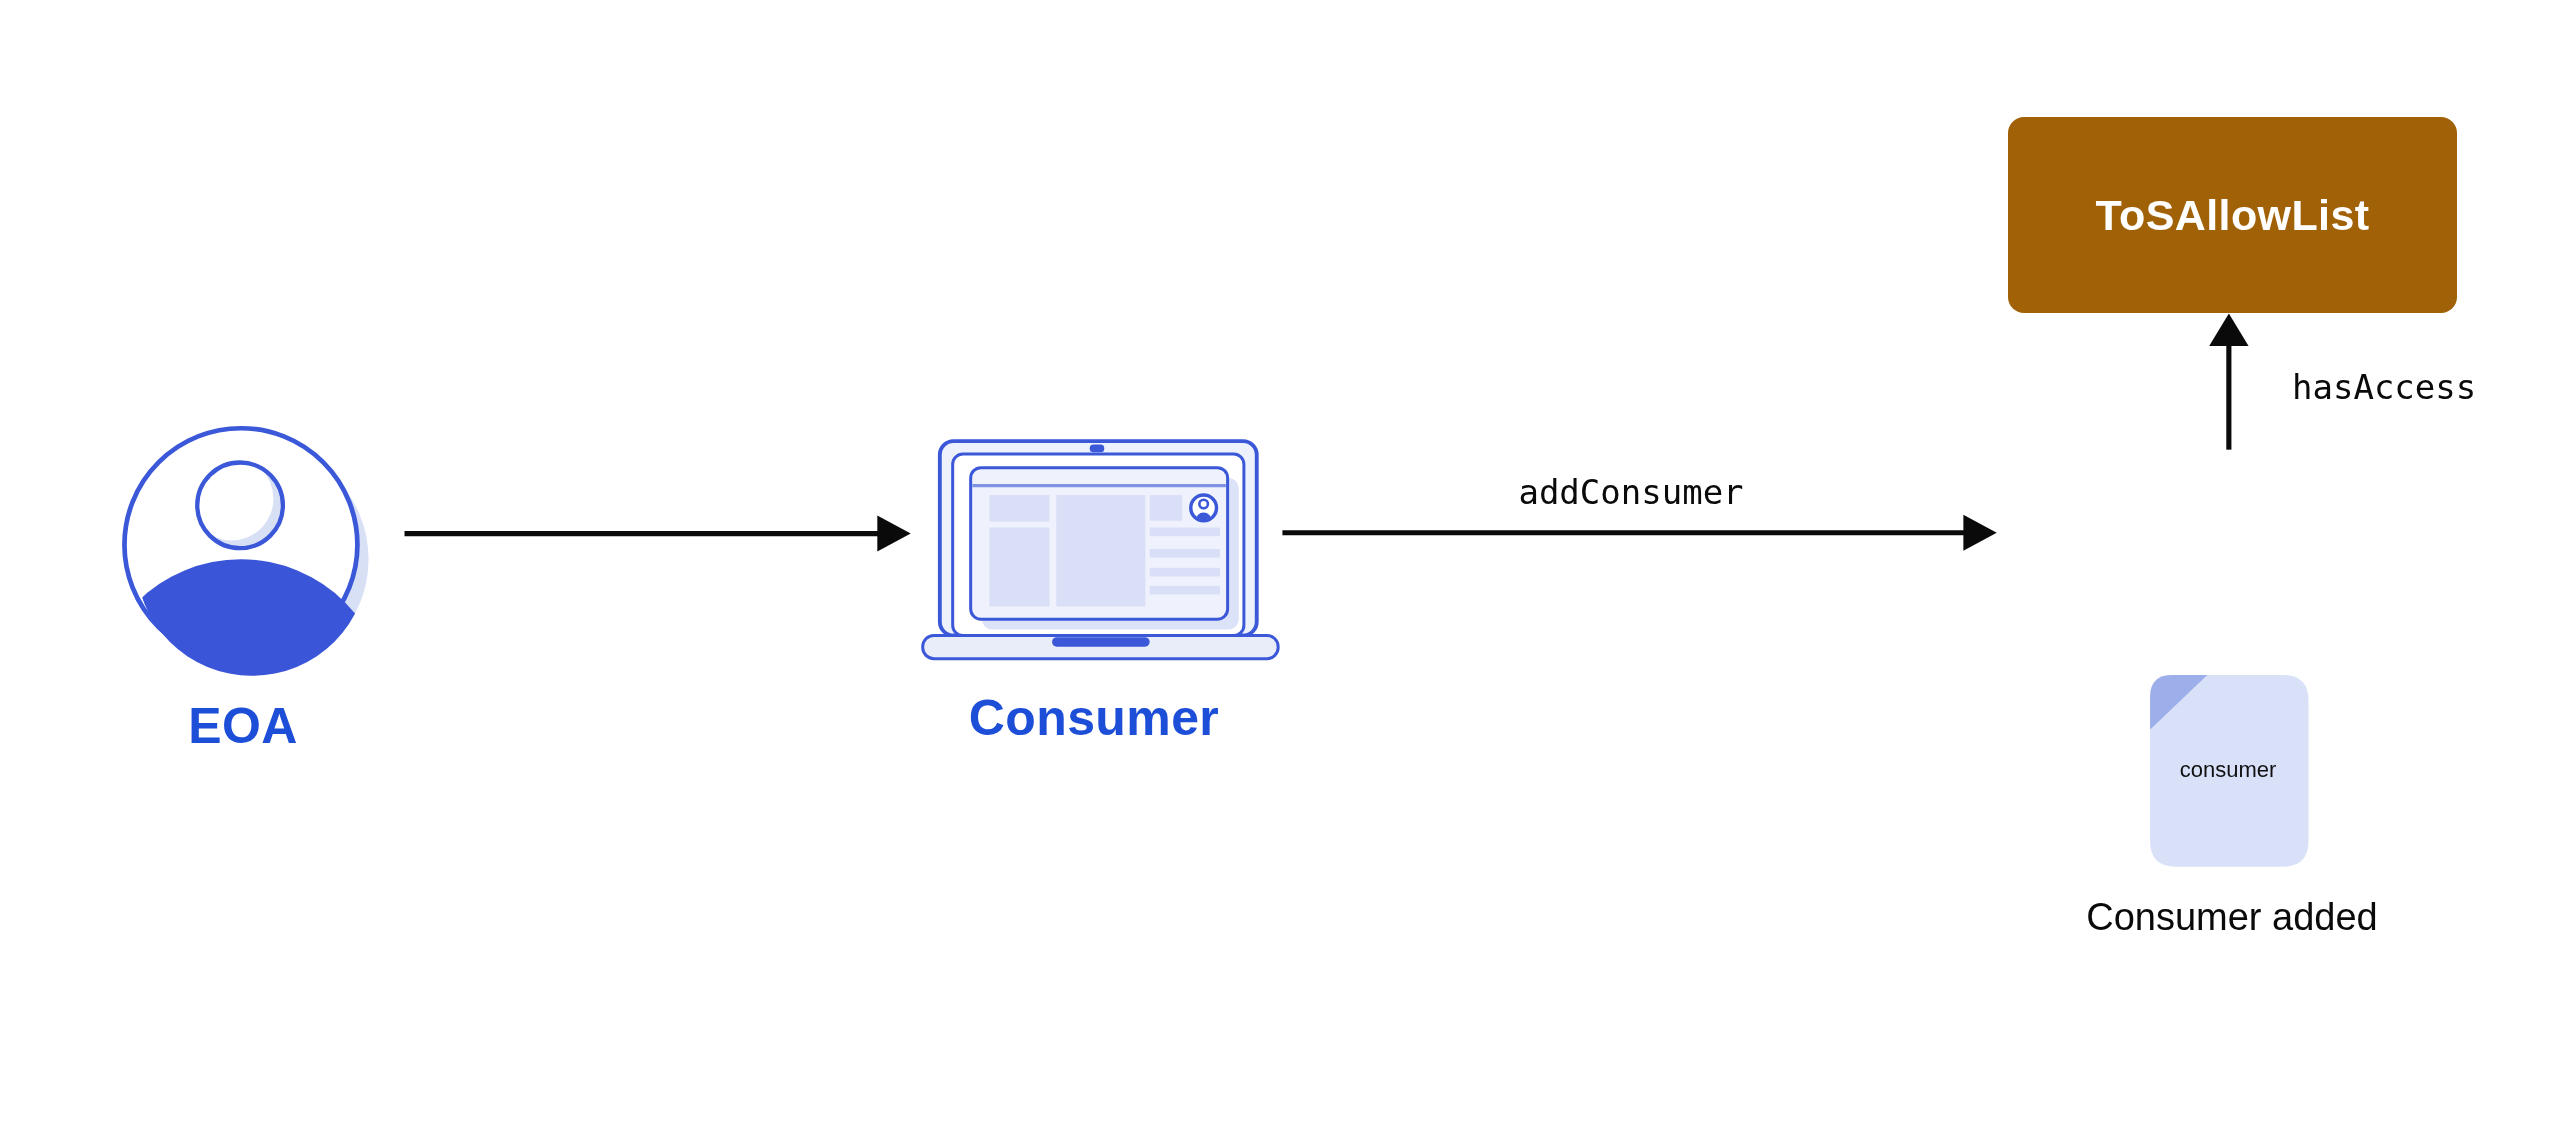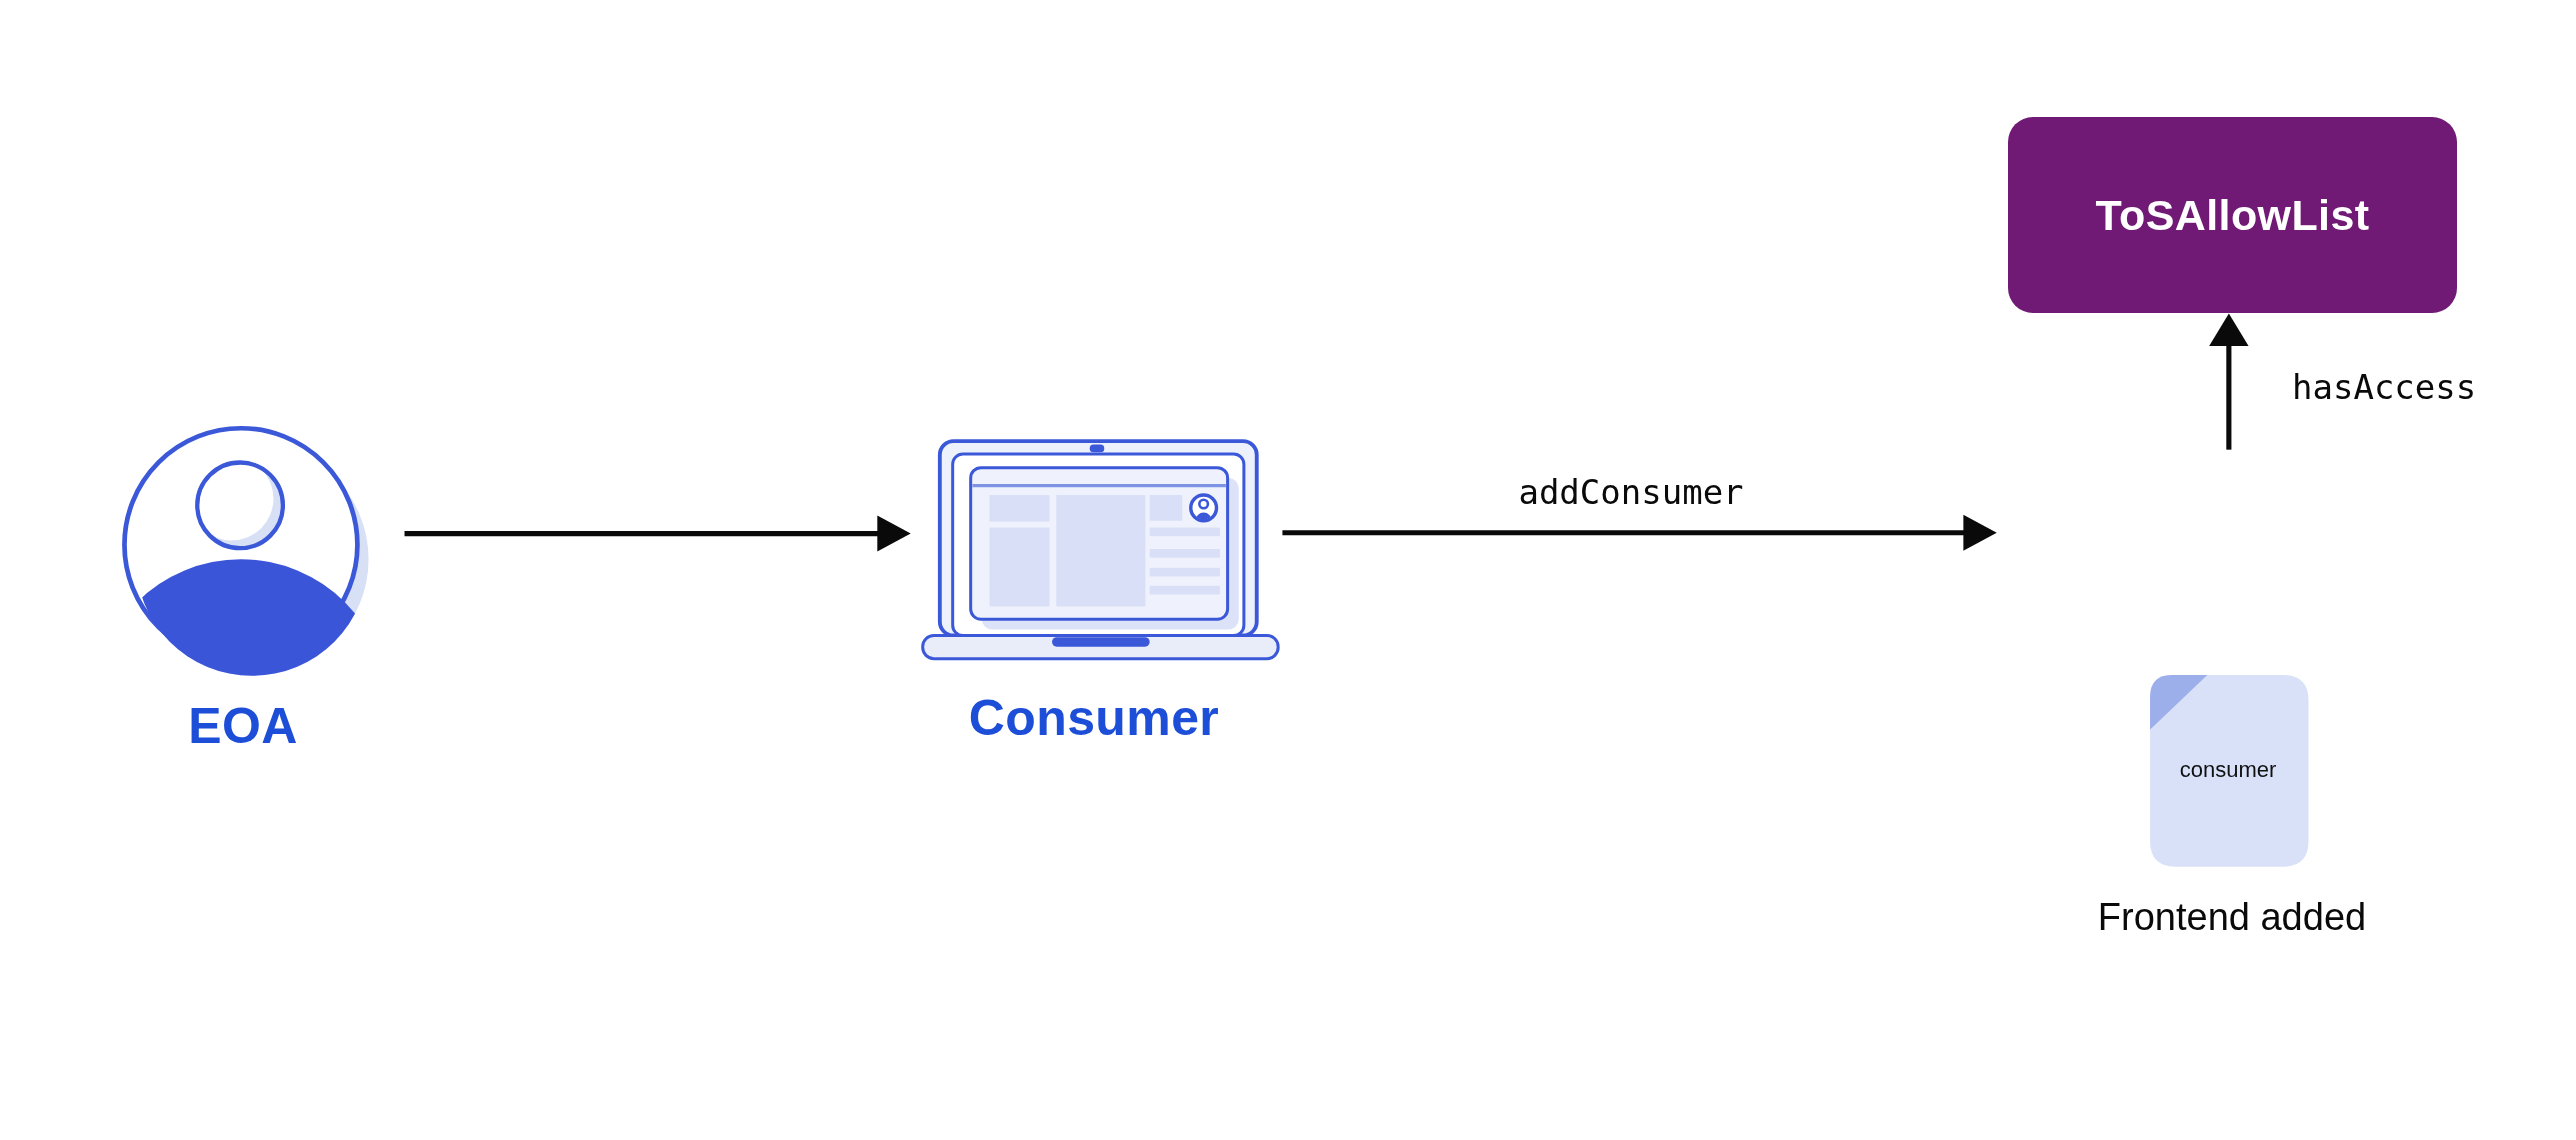--- a/index.html
+++ b/index.html
@@ -21,22 +21,22 @@
     position: absolute;
     transform: translateX(-50%);
     font-weight: 700;
     font-size: 50px;
     color: #1d4ed8;
     white-space: nowrap;
     letter-spacing: 0.4px;
   }
   .contract-box {
     position: absolute;
-    background: #701a75;
-    border-radius: 25px;
+    background: #a16207;
+    border-radius: 16px;
     display: flex;
     align-items: center;
     justify-content: center;
   }
   .contract-box .box-label {
     color: #ffffff;
     font-weight: 700;
     font-size: 43px;
     letter-spacing: 0.4px;
     white-space: nowrap;
@@ -157,16 +157,16 @@
     <span class="box-label">ToSAllowList</span>
   </div>
 
 
   <div class="code-label centered" style="left:1631px; top:472px;">addConsumer</div>
 
   <div class="code-label" style="left:2256px; top:367px;margin-left:36px;">hasAccess</div>
 
   <div class="doc-text" style="left:2228px; top:757px;">consumer</div>
 
-  <div class="caption-text" style="left:2232px; top:896px;">Frontend added</div>
+  <div class="caption-text" style="left:2232px; top:896px;">Consumer added</div>
 
 </div>
 
 
 </body></html>

